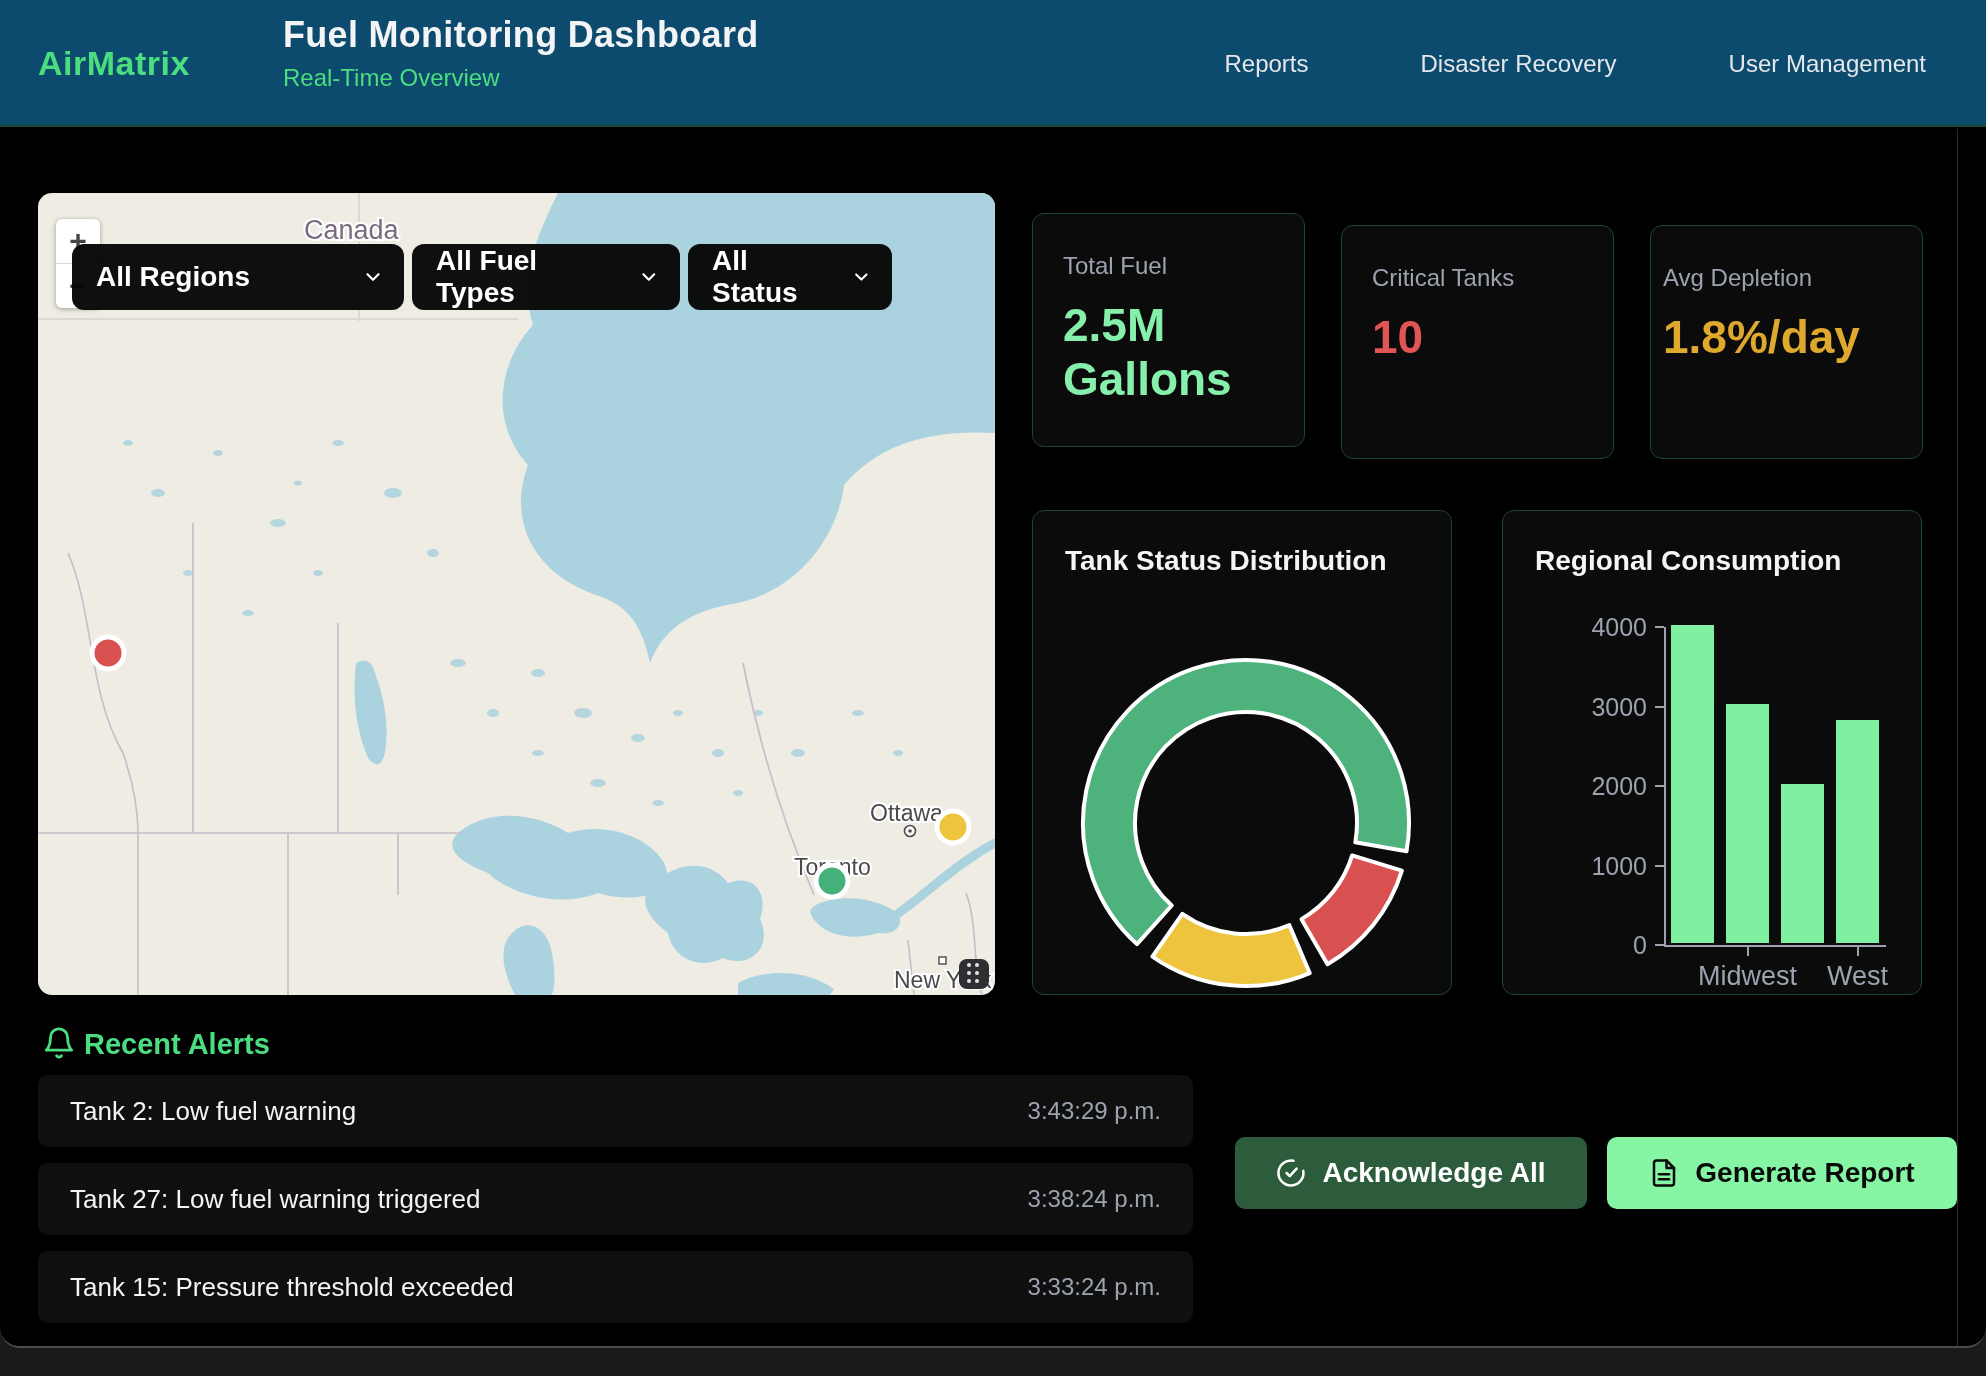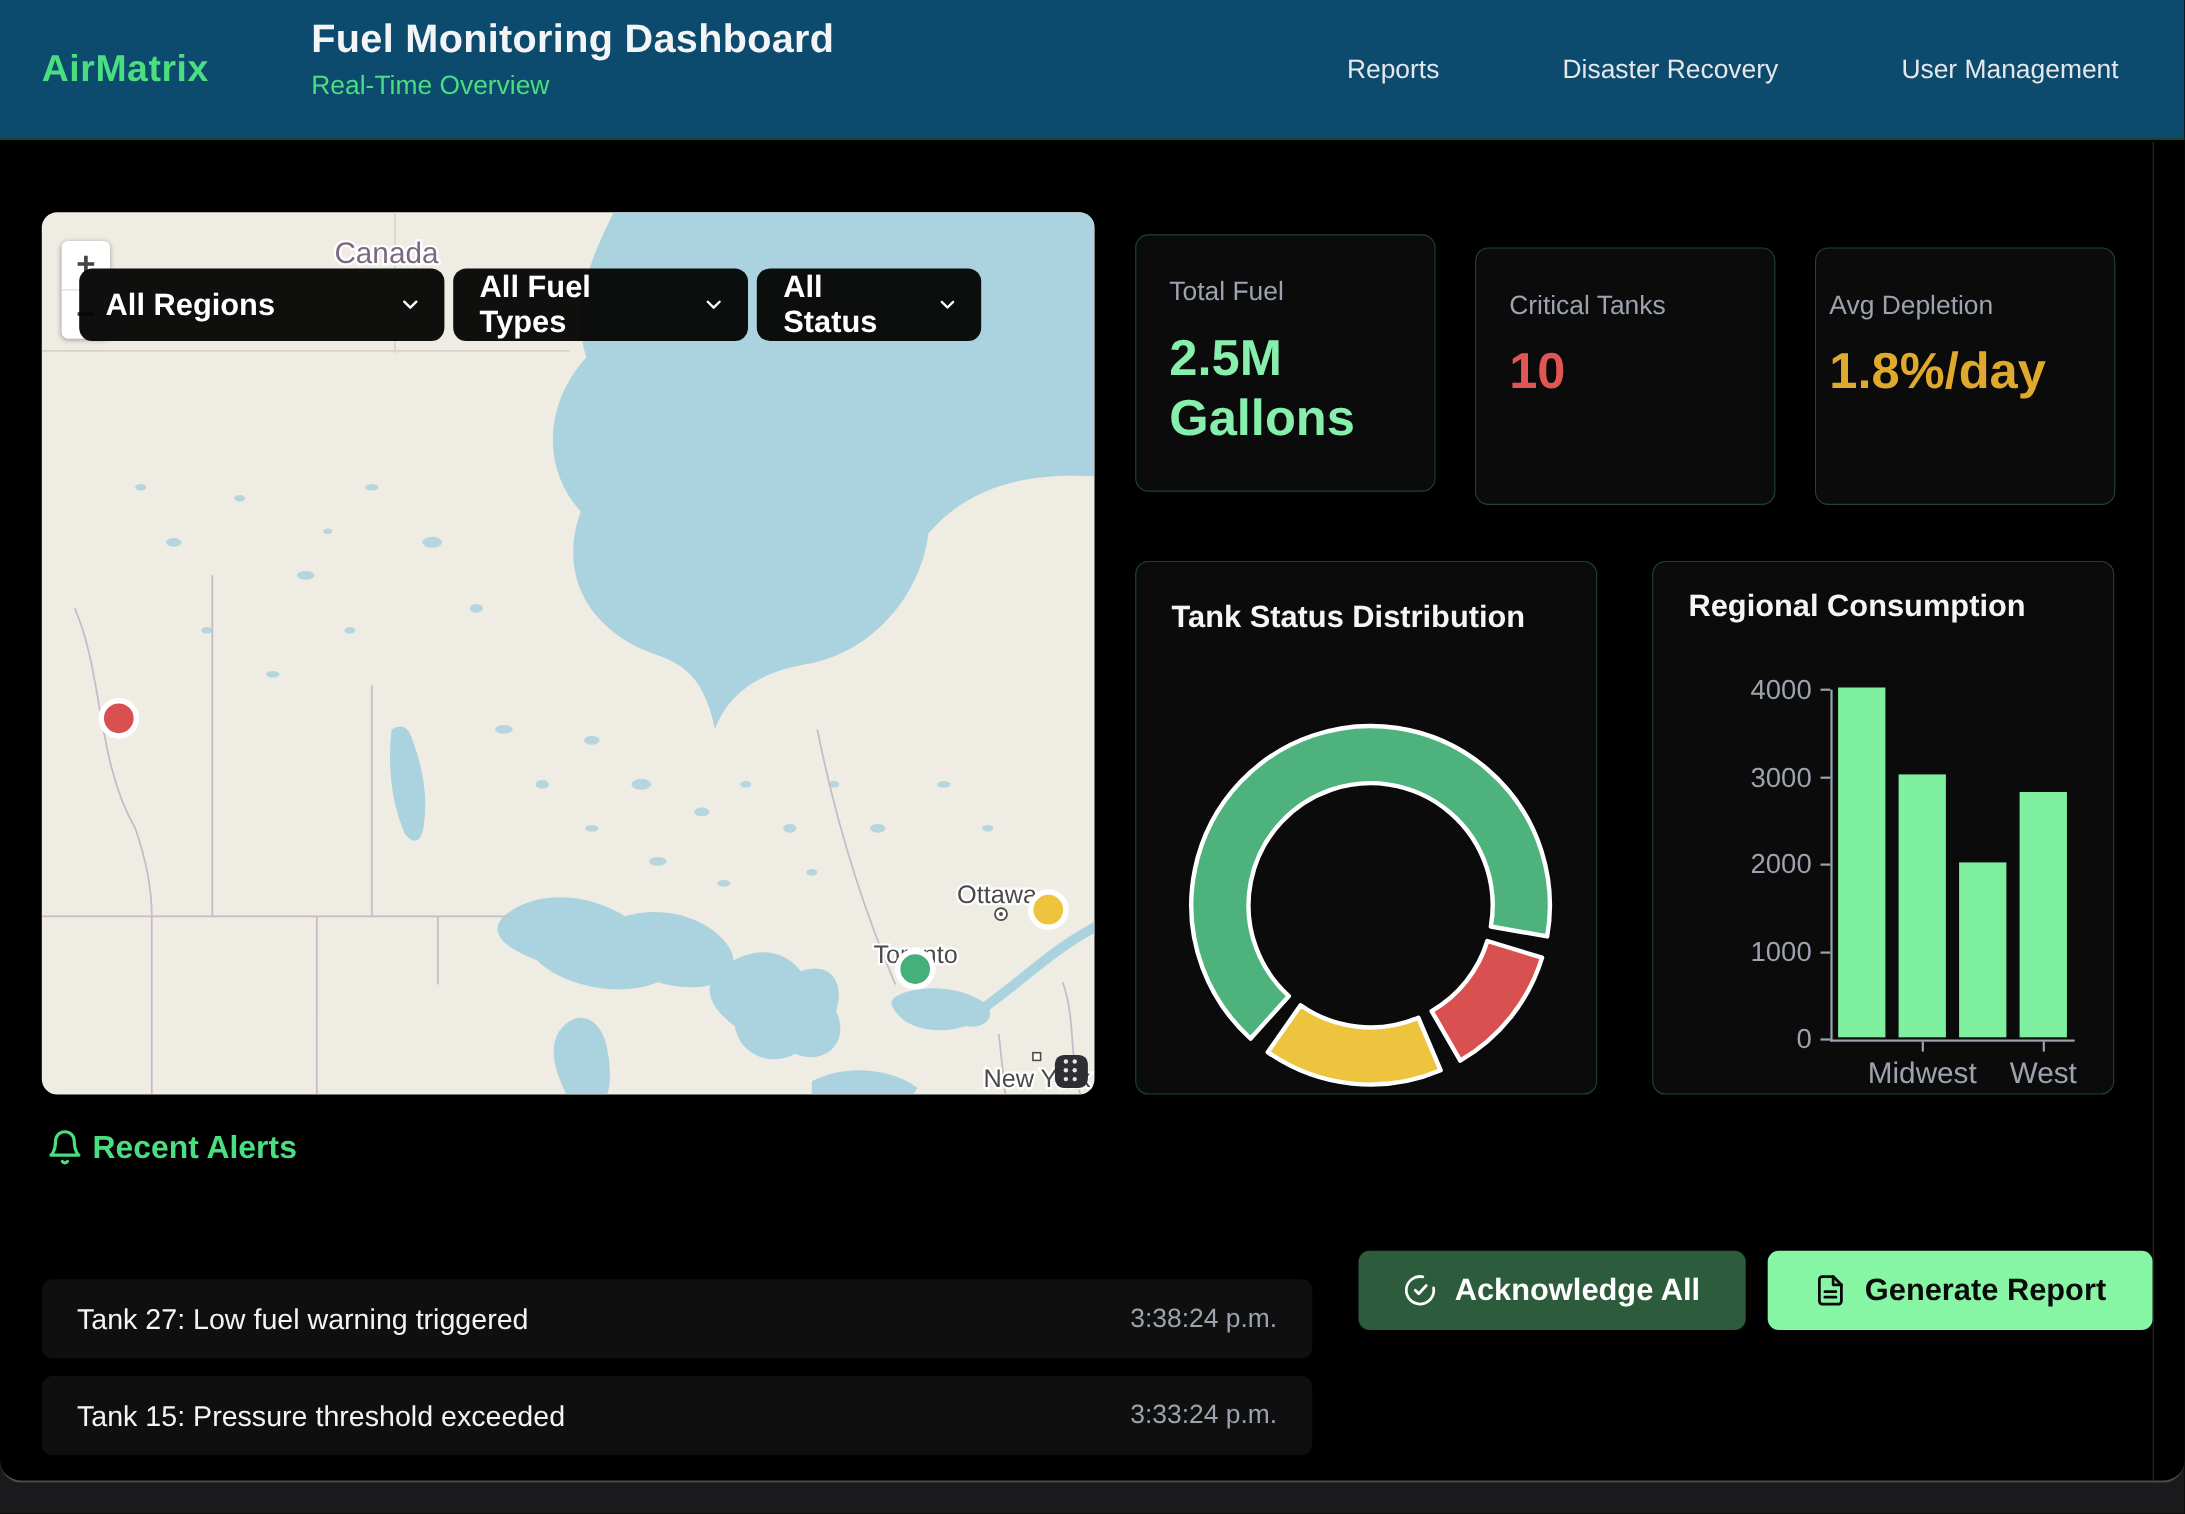--- a/index.html
+++ b/index.html
@@ -216,21 +216,21 @@
 
   <div class="card" style="left:1032px; top:510px; width:420px; height:485px; padding:34px 32px;">
     <div class="card-title">Tank Status Distribution</div>
     <svg width="340" height="340" viewBox="0 0 340 340" style="position:absolute; left:43px; top:142px;">
         <path d="M 60.93171116350611 291.1326065528153 A 163 163 0 1 1 330.52366374098995 198.30465295970959 L 279.3136605843551 189.2749477210292 A 111 111 0 1 0 95.72650269416674 252.48907562799076 Z" fill="#4db27c" stroke="#fff" stroke-width="4" stroke-linejoin="round"></path>
         <path d="M 325.87767522197476 217.6565878698061 A 163 163 0 0 1 251.5 311.1621408168635 L 225.5 266.1288198200727 A 111 111 0 0 0 276.1498279118969 202.45325922422379 Z" fill="#d95050" stroke="#fff" stroke-width="4" stroke-linejoin="round"></path>
         <path d="M 233.68917394375165 320.04229111274776 A 163 163 0 0 1 76.50704087477953 303.5217832191057 L 106.33301556503392 260.9258769160781 A 111 111 0 0 0 213.3711552623094 272.1760387332209 Z" fill="#eec43e" stroke="#fff" stroke-width="4" stroke-linejoin="round"></path>
       </svg>
   </div>
 
-  <div class="card" style="left:1502px; top:510px; width:420px; height:485px; padding:24px 32px;">
+  <div class="card" style="left:1502px; top:510px; width:420px; height:485px; padding:34px 32px;">
     <div class="card-title">Regional Consumption</div>
     <div class="axis-y"></div>
     <div class="axis-x"></div>
     <div id="yticks">
         <div class="ytick-label" style="top: 420px;">0</div>
         <div class="ytick-mark" style="top: 433px;"></div>
         <div class="ytick-label" style="top: 340.5px;">1000</div>
         <div class="ytick-mark" style="top: 353.5px;"></div>
         <div class="ytick-label" style="top: 261px;">2000</div>
         <div class="ytick-mark" style="top: 274px;"></div>
@@ -252,20 +252,24 @@
         <div class="xtick-label" style="left: 354.5px;">West</div>
       </div>
   </div>
 
   <svg class="bell" width="34" height="34" viewBox="0 0 24 24" fill="none" stroke="#4ade80" stroke-width="2" stroke-linecap="round" stroke-linejoin="round">
     <path d="M6 8a6 6 0 0 1 12 0c0 7 3 9 3 9H3s3-2 3-9"></path>
       <path d="M10.3 21a1.94 1.94 0 0 0 3.4 0"></path>
   </svg>
   <div class="alerts-title">Recent Alerts</div>
 
+  <div class="alert-row" style="top:1075px">
+    <span class="alert-msg">Tank 2: Low fuel warning</span>
+    <span class="alert-time">3:43:29 p.m.</span>
+  </div>
   <div class="alert-row" style="top:1163px">
     <span class="alert-msg">Tank 27: Low fuel warning triggered</span>
     <span class="alert-time">3:38:24 p.m.</span>
   </div>
   <div class="alert-row" style="top:1251px">
     <span class="alert-msg">Tank 15: Pressure threshold exceeded</span>
     <span class="alert-time">3:33:24 p.m.</span>
   </div>
 
   <button class="btn btn-ack">

